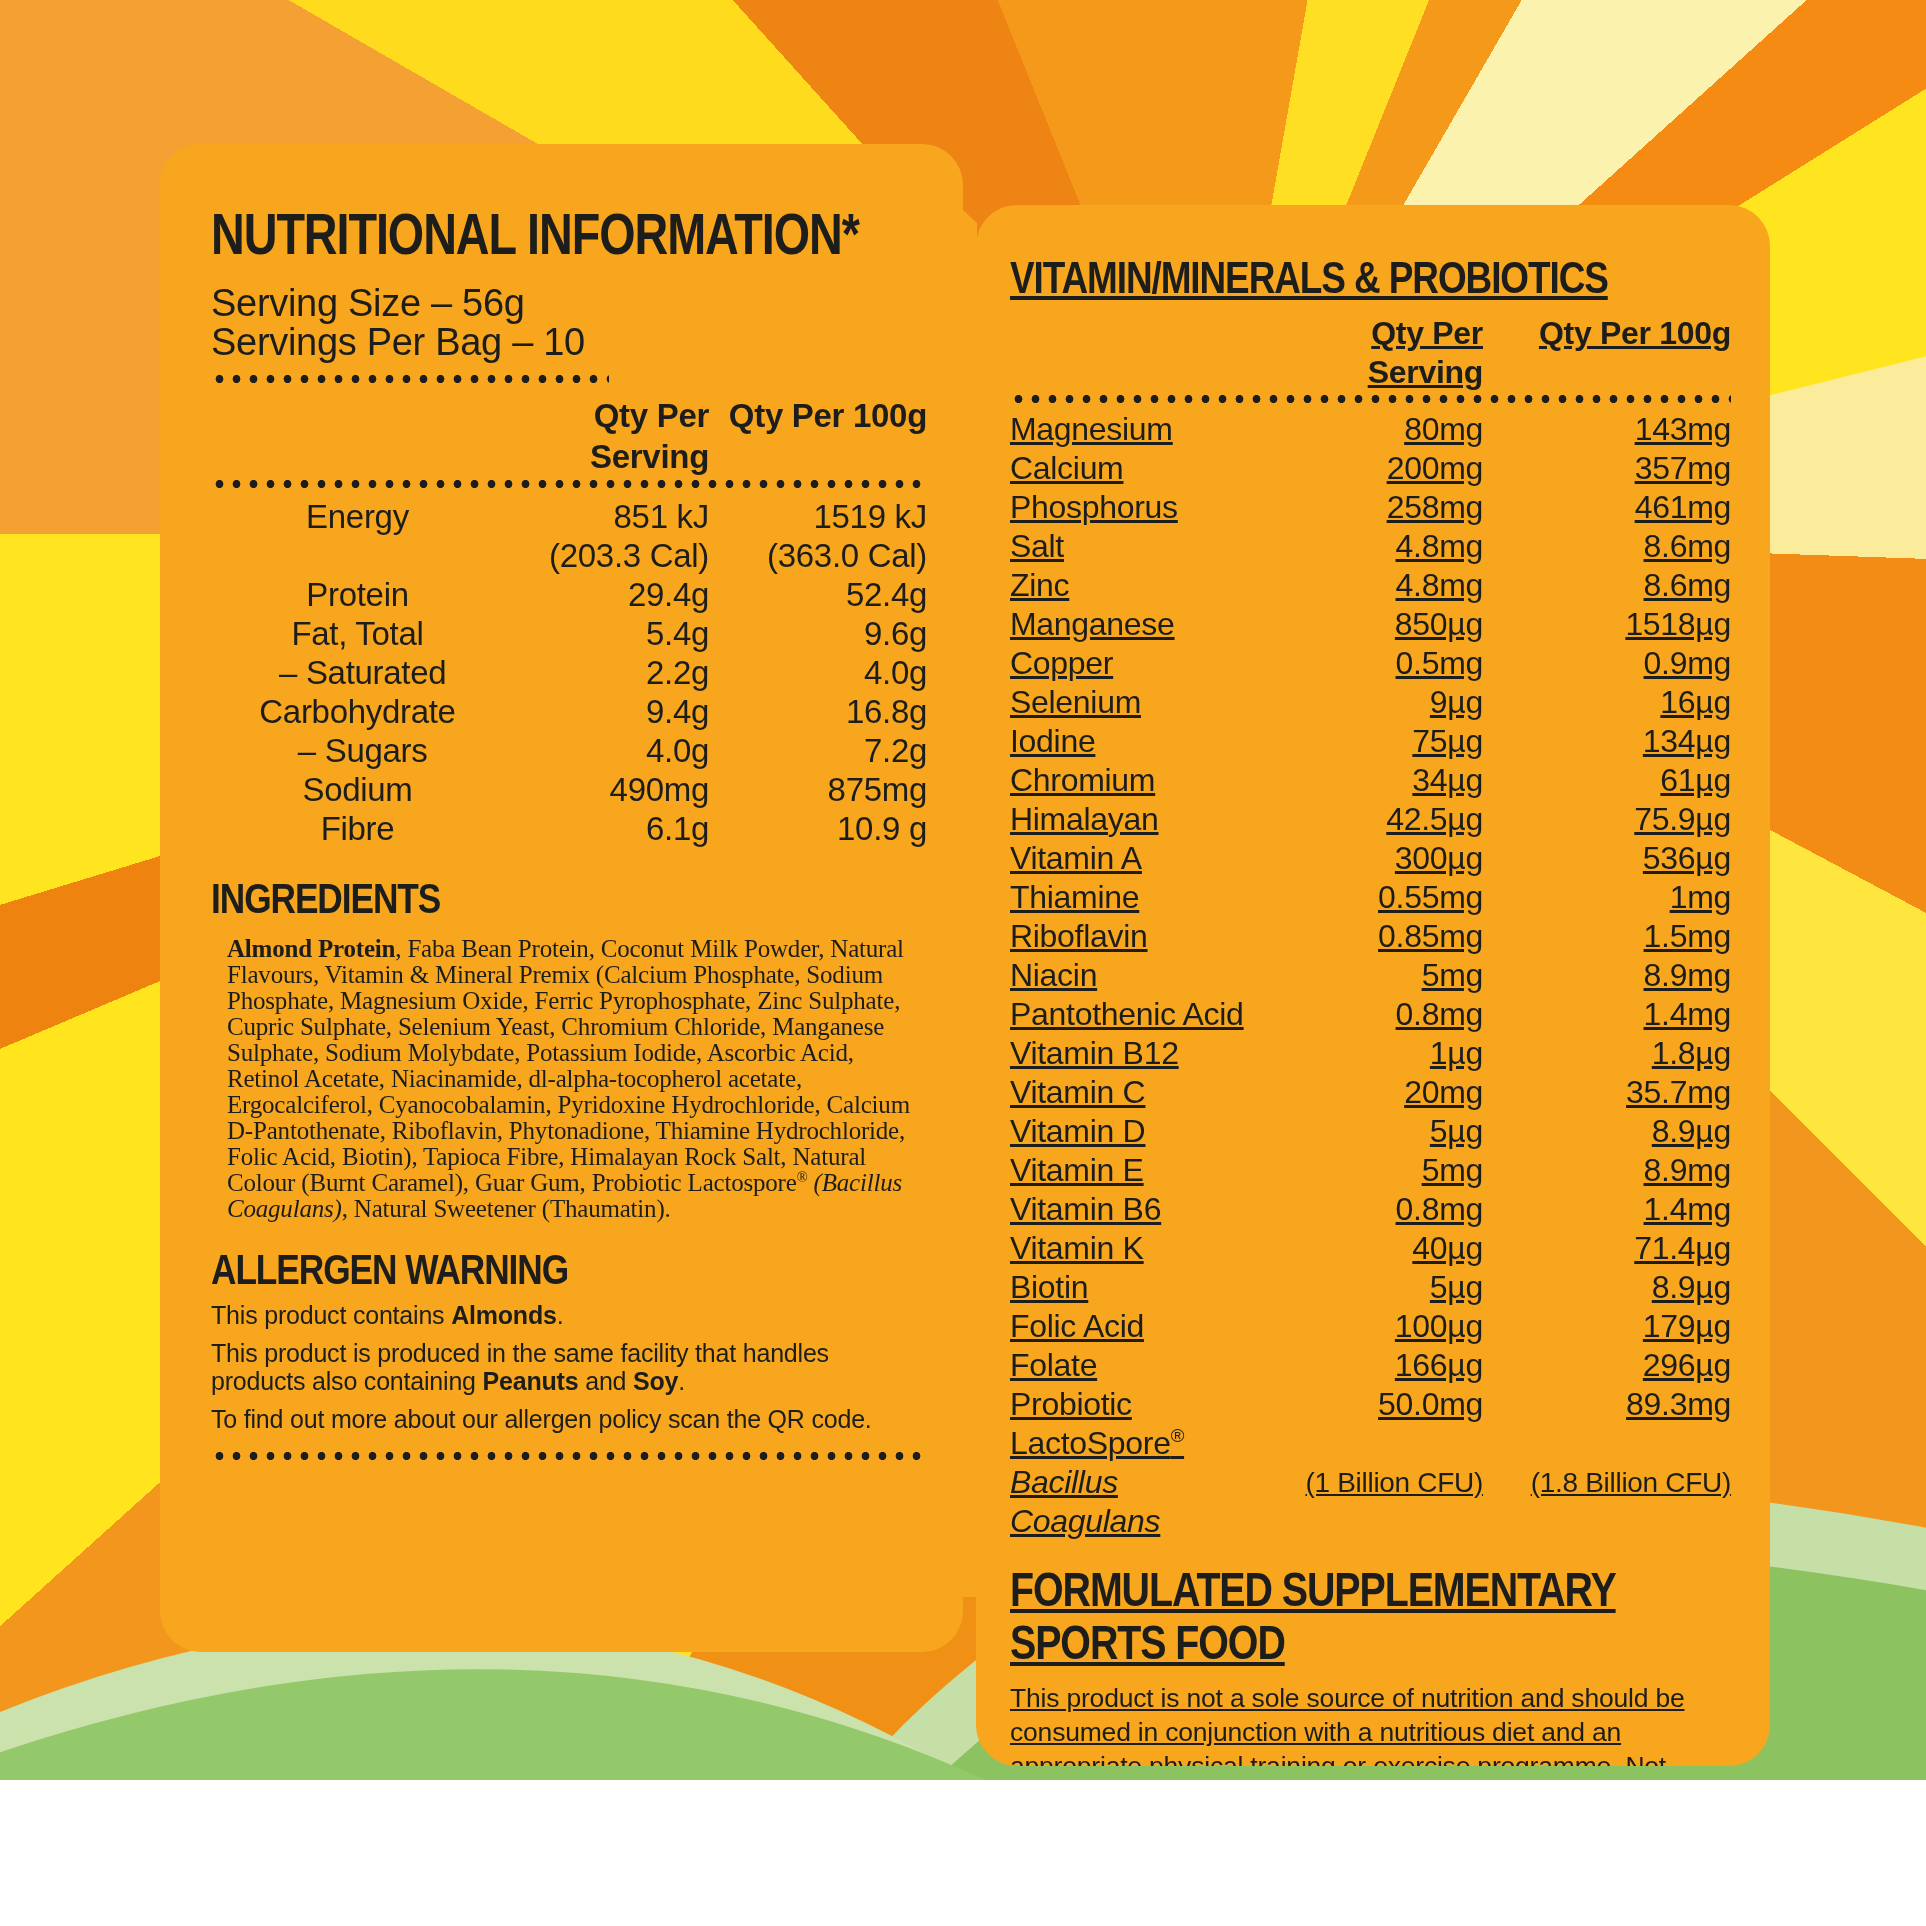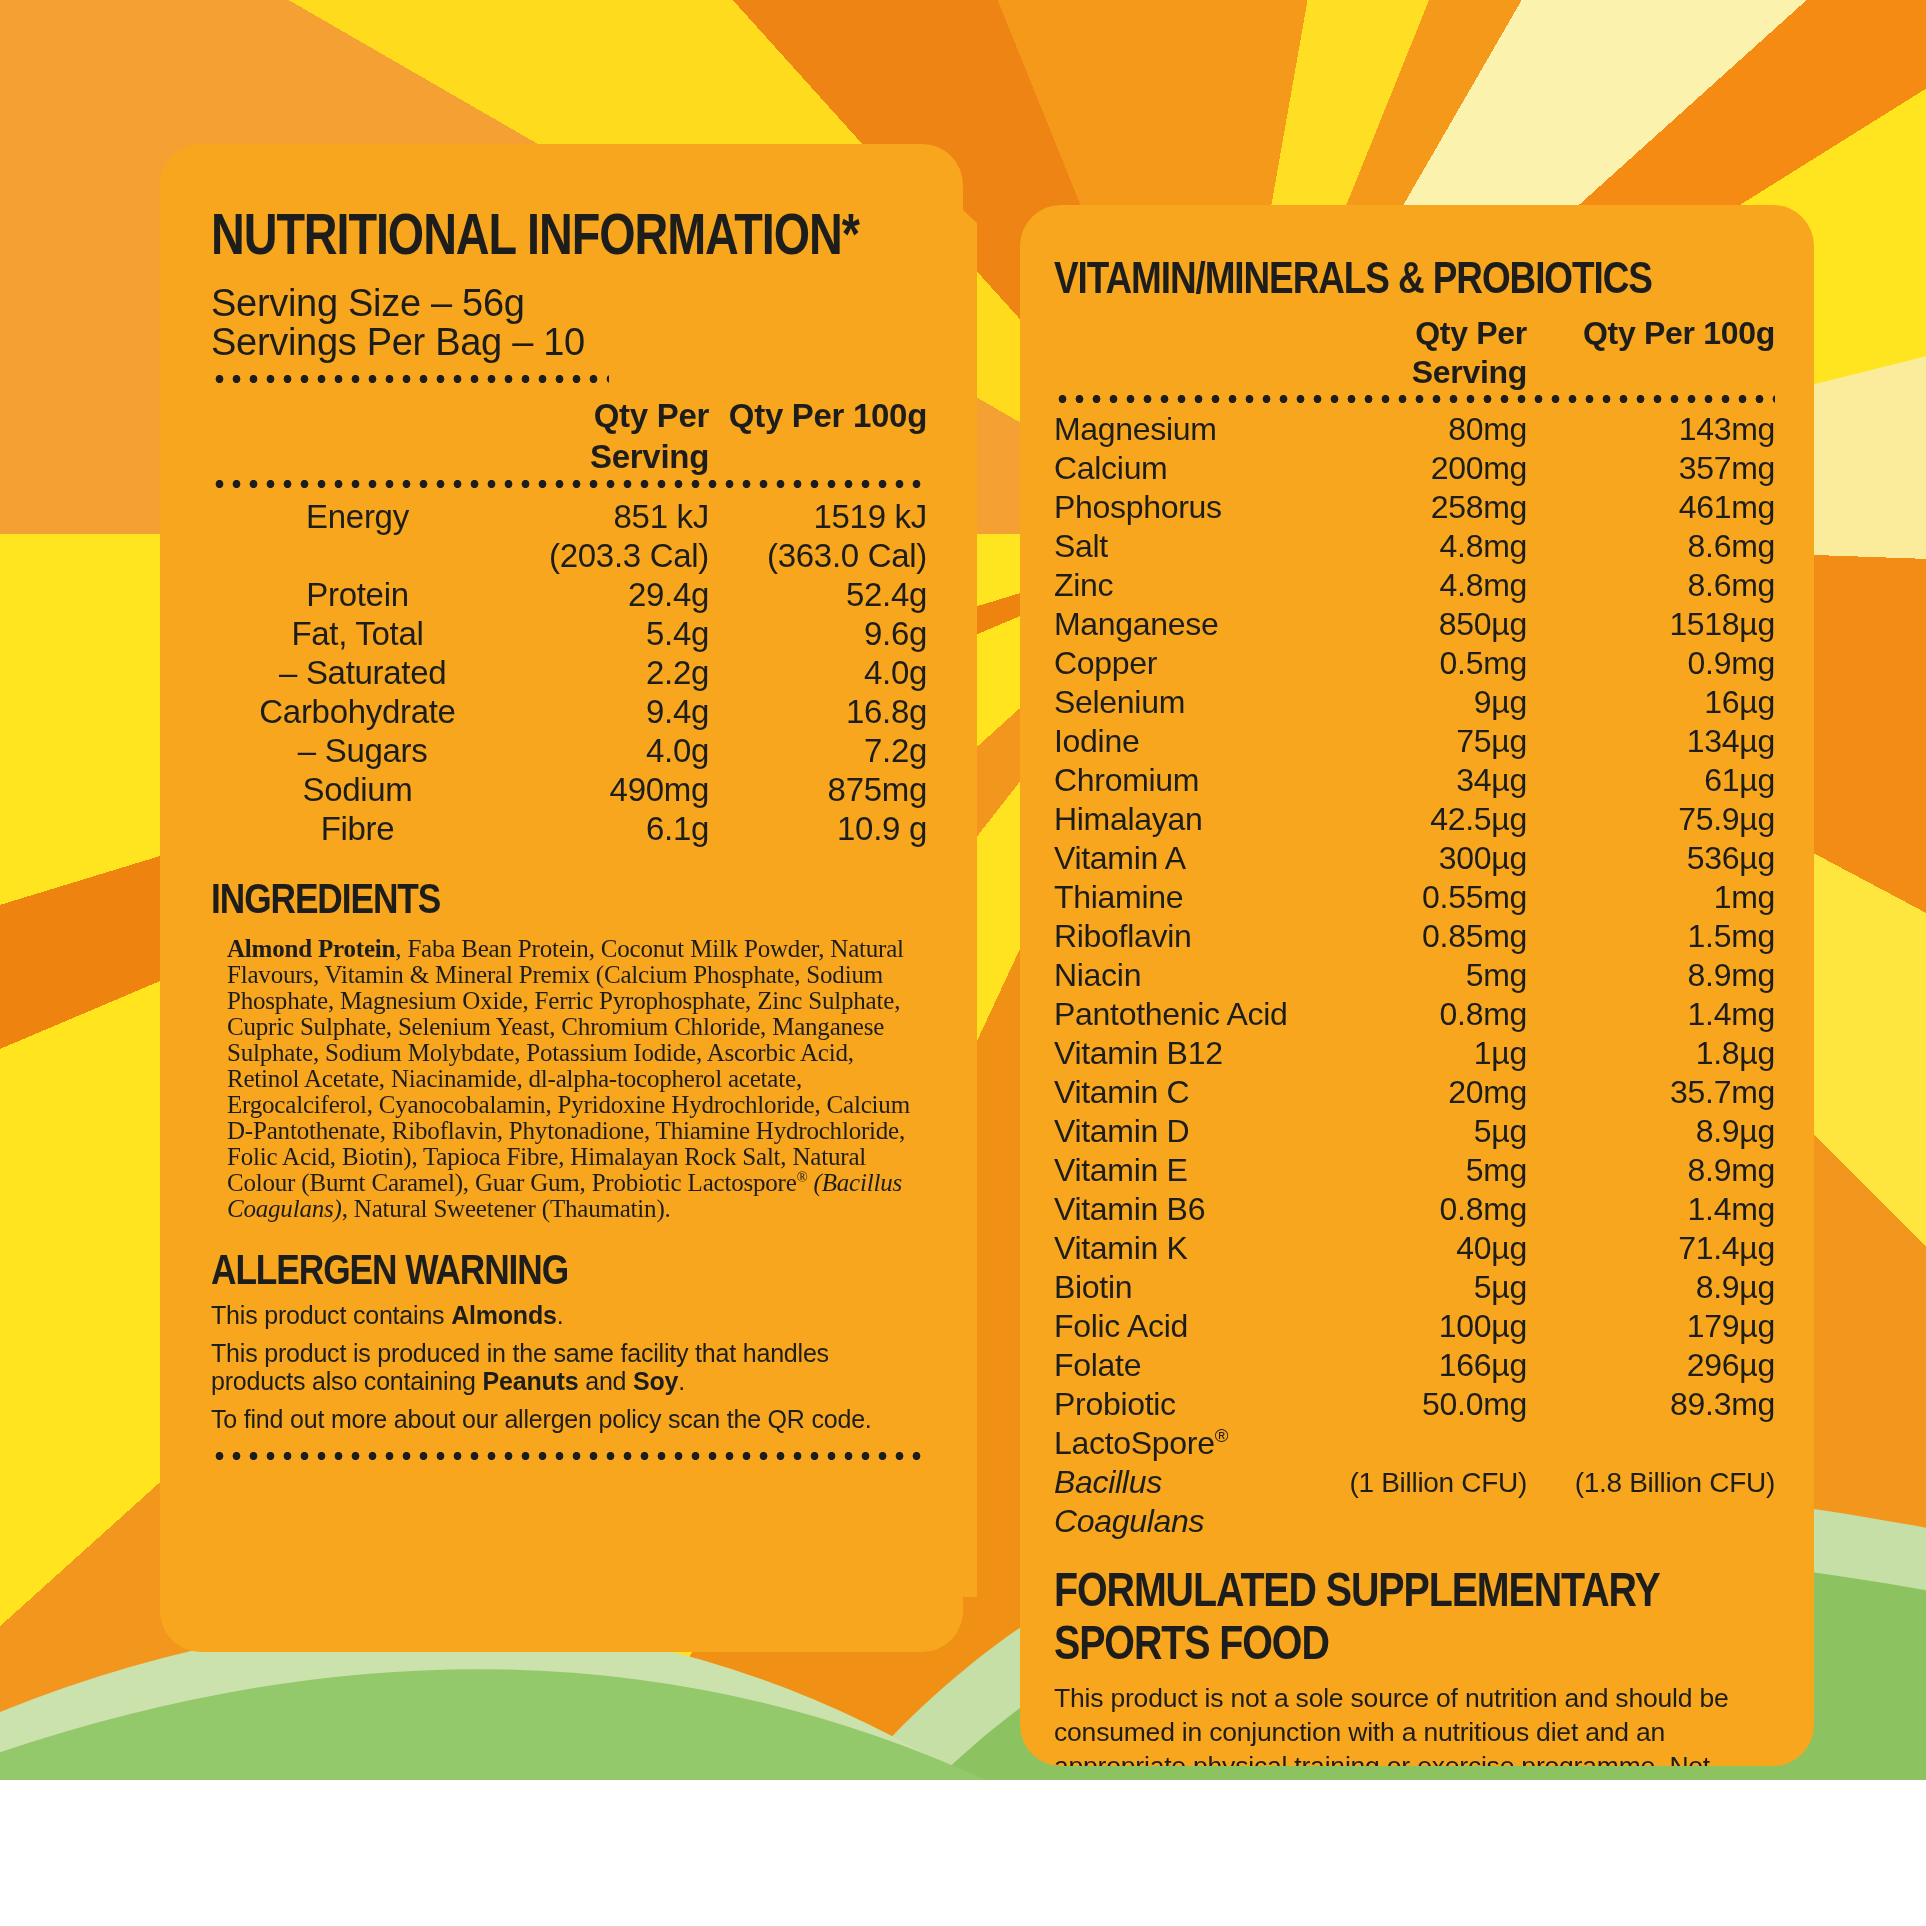--- a/index.html
+++ b/index.html
@@ -47,24 +47,25 @@
     border-radius:41px;
     padding:62px 36px 0 51px;box-sizing:border-box;
     overflow:hidden;
   }
   .bridge{
     position:absolute;left:873px;top:144px;width:104px;height:1453px;
     background:#F7A61E;
     clip-path:polygon(0 0,19px 0,100% 79px,100% 100%,0 100%);
   }
   .panel-right{
-    left:1020px;top:205px;width:794px;height:1561px;
+    left:976px;top:205px;width:794px;height:1561px;
     border-radius:41px;
     padding:50px 39px 0 34px;box-sizing:border-box;
     overflow:hidden;
+    text-decoration:underline;
   }
 
   
   .h-black{
     font-weight:800;letter-spacing:-1.3px;white-space:nowrap;
     transform:scaleX(.82);transform-origin:0 50%;
     line-height:1;margin:0;color:#1d1d1b;
   }
   .h1-left{font-size:57px;margin-bottom:20.5px;}
   .h1-right{font-size:45px;margin-bottom:13.7px;}

